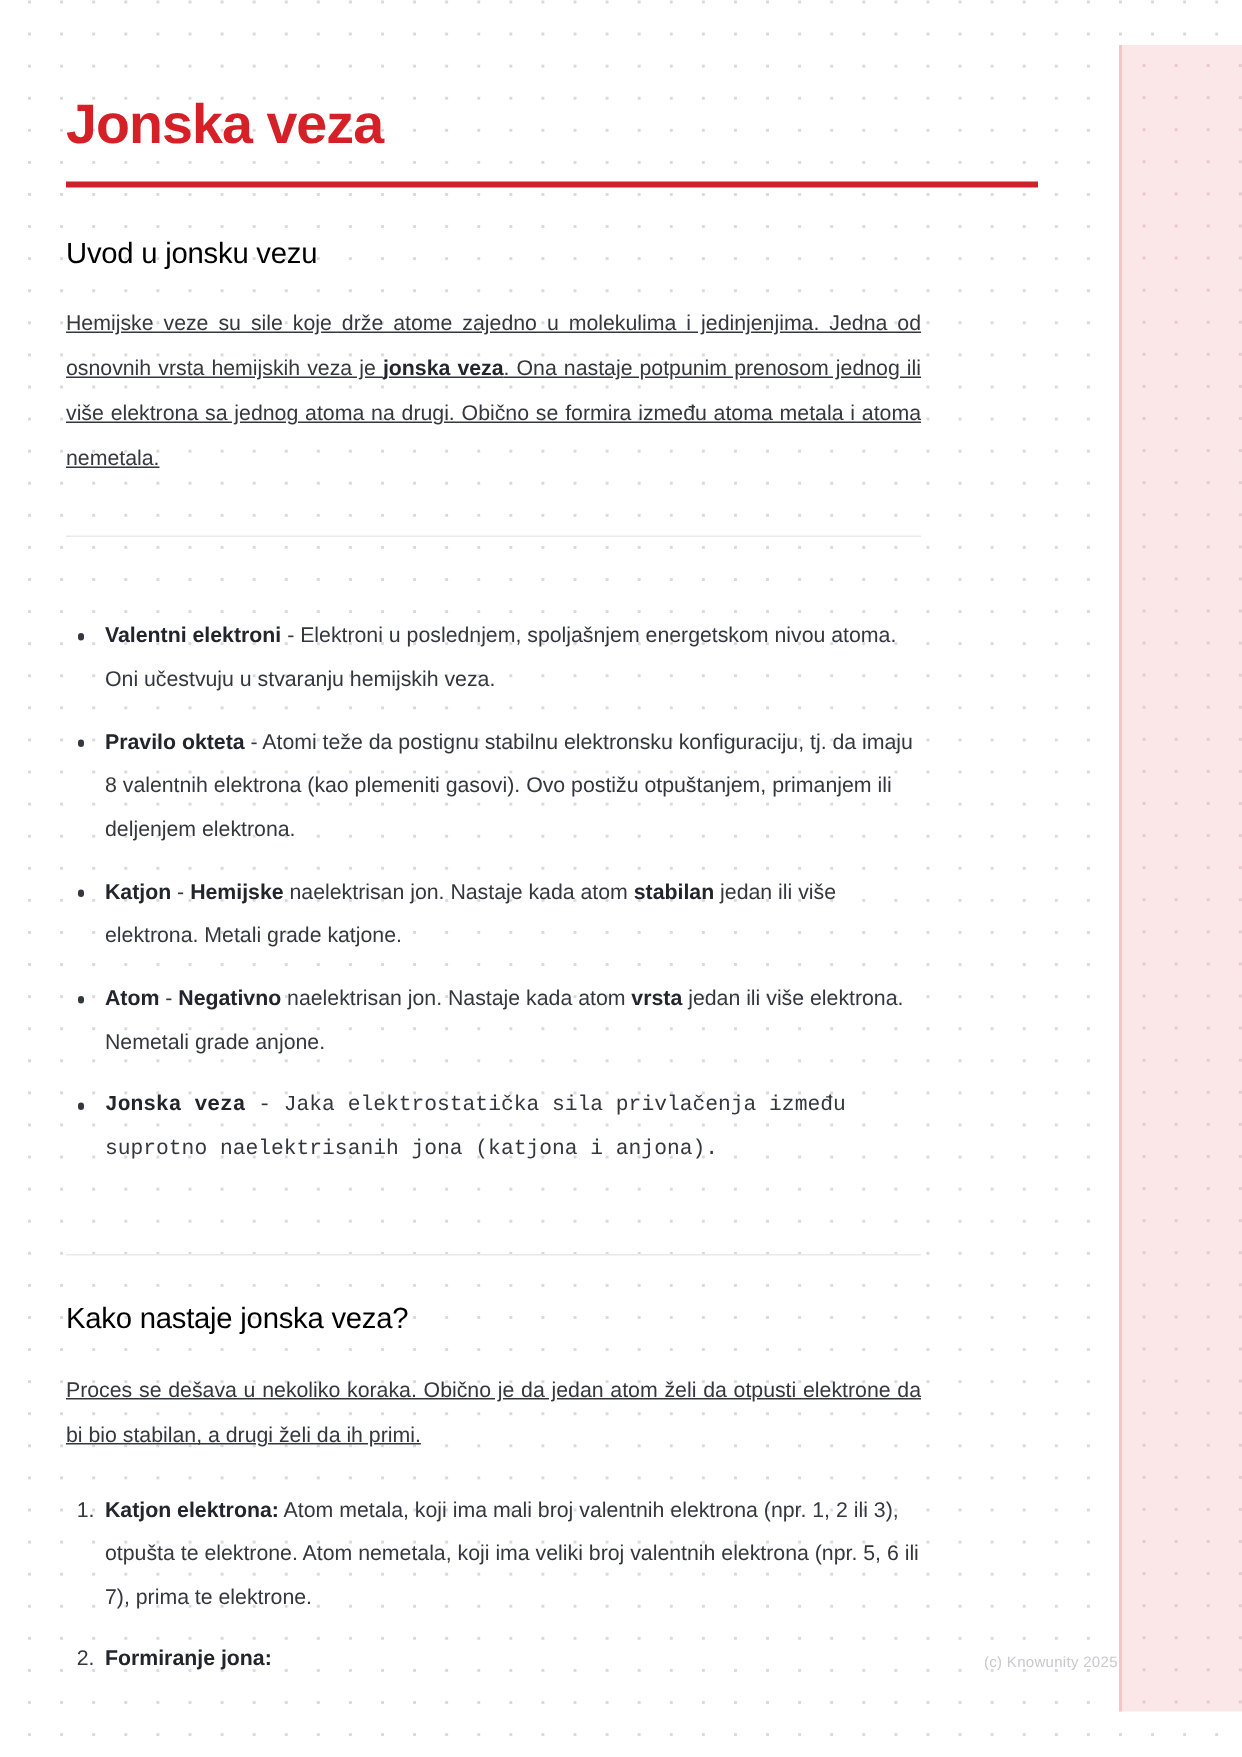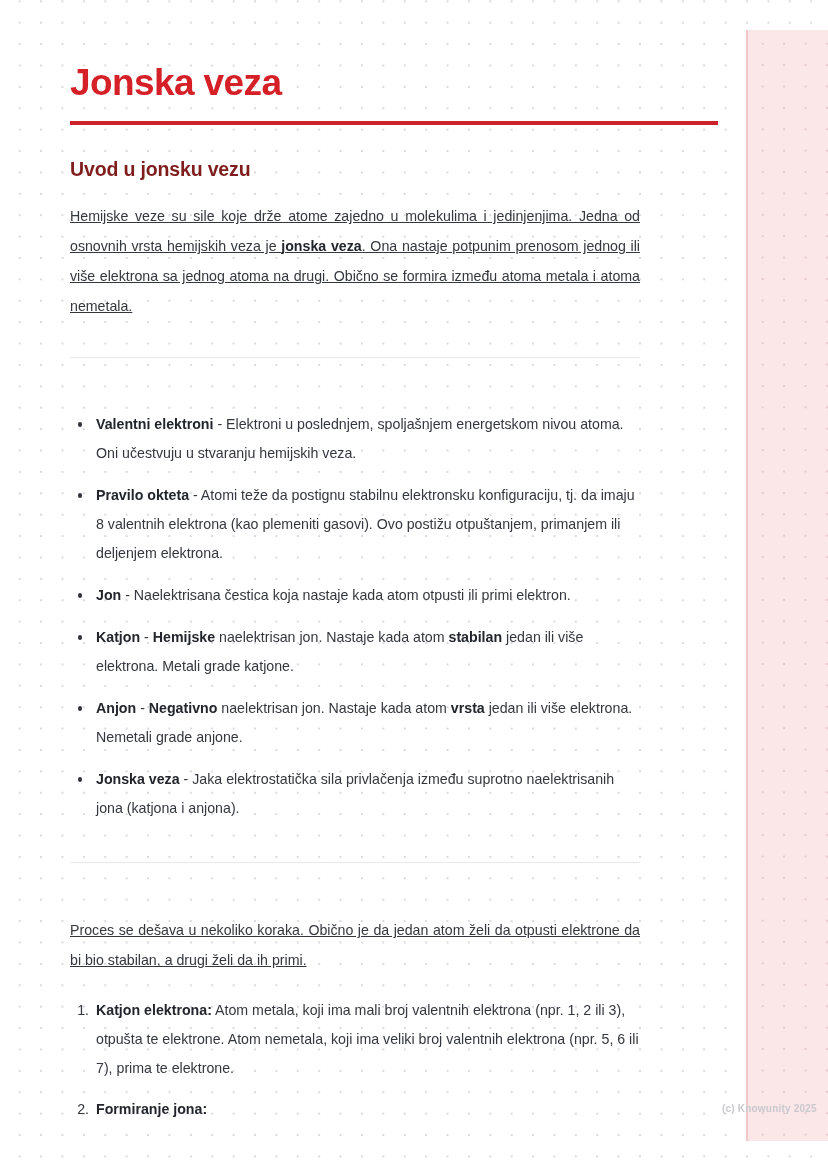--- a/index.html
+++ b/index.html
@@ -43,21 +43,21 @@
     inset: 0;
     background-image: radial-gradient(#e8c9cb 1.1px, transparent 1.2px);
     background-size: 21.4px 21.4px;
     background-position: 4px 3px;
   }
 
   
   #page {
     position: relative;
     z-index: 2;
-    padding: 62px 0 0 70px;
+    padding: 62px 0 0 44px;
     width: 570px;
     box-sizing: content-box;
   }
 
   h1#doc-title {
     margin: 0;
     font-size: 37px;
     line-height: 1.12;
     font-weight: bold;
     letter-spacing: -0.6px;
@@ -66,23 +66,23 @@
   #title-rule {
     margin-top: 18px;
     width: 648px;
     height: 4px;
     background: #cc2229;
   }
 
   h2.section-heading {
     margin: 0;
     font-size: 19.5px;
-    font-weight: bold;
+    font-weight: normal;
     letter-spacing: -0.15px;
-    color: #7f1d1d;
+    color: #000000;
   }
 
   p.body-text {
     margin: 0;
     font-size: 14.2px;
     line-height: 30px;
     color: #34373d;
     text-align: justify;
     text-justify: inter-word;
     text-decoration: underline;
@@ -102,21 +102,21 @@
     list-style: none;
   }
   ul.term-list > li {
     position: relative;
     padding-left: 26px;
     font-size: 14.2px;
     line-height: 29px;
     color: #34373d;
     margin-bottom: 13px;
   }
-  ul.term-list > li:last-child { margin-bottom: 0; }
+  ul.term-list > li:last-child { margin-bottom: 16px; font-family: Liberation Mono, monospace; }
   ul.term-list > li > .bullet-dot {
     position: absolute;
     left: 8px;
     top: 12px;
     width: 4.4px;
     height: 4.4px;
     border-radius: 50%;
     background: #34373d;
   }
 
@@ -145,28 +145,27 @@
   .gap-body-to-div { height: 36px; }
   .gap-div-to-head { height: 31px; }
   .gap-head-to-list { height: 21px; }
   .gap-list-to-div { height: 39px; }
   .gap-head-to-para { height: 21px; }
   .gap-para-to-steps { height: 21px; }
 
   
   #watermark {
     position: absolute;
-    left: 722px;
+    left: 656px;
     top: 1103px;
     font-size: 10px;
     color: #c8c8ce;
     letter-spacing: 0.2px;
     z-index: 3;
     white-space: nowrap;
-    font-weight: bold;
   }
 </style>
 </head>
 <body>
 
 <div id="dot-grid"></div>
 
 <div id="side-band">
   <div class="band-dots"></div>
 </div>
@@ -195,40 +194,37 @@
     <li>
       <span class="bullet-dot"></span>
       <b>Valentni elektroni</b><span> - Elektroni u poslednjem, spoljašnjem energetskom nivou atoma. Oni učestvuju u stvaranju hemijskih veza.</span>
     </li>
     <li>
       <span class="bullet-dot"></span>
       <b>Pravilo okteta</b><span> - Atomi teže da postignu stabilnu elektronsku konfiguraciju, tj. da imaju 8 valentnih elektrona (kao plemeniti gasovi). Ovo postižu otpuštanjem, primanjem ili deljenjem elektrona.</span>
     </li>
     <li>
       <span class="bullet-dot"></span>
-      <b>Jon</b><span> - Naelektrisana čestica koja nastaje kada atom otpusti ili primi elektron.</span>
-    </li>
-    <li>
-      <span class="bullet-dot"></span>
       <b>Katjon</b><span> - </span><b>Hemijske</b><span> naelektrisan jon. Nastaje kada atom </span><b>stabilan</b><span> jedan ili više elektrona. Metali grade katjone.</span>
     </li>
     <li>
       <span class="bullet-dot"></span>
-      <b>Anjon</b><span> - </span><b>Negativno</b><span> naelektrisan jon. Nastaje kada atom </span><b>vrsta</b><span> jedan ili više elektrona. Nemetali grade anjone.</span>
+      <b>Atom</b><span> - </span><b>Negativno</b><span> naelektrisan jon. Nastaje kada atom </span><b>vrsta</b><span> jedan ili više elektrona. Nemetali grade anjone.</span>
     </li>
     <li>
       <span class="bullet-dot"></span>
       <b>Jonska veza</b><span> - Jaka elektrostatička sila privlačenja između suprotno naelektrisanih jona (katjona i anjona).</span>
     </li>
   </ul>
 
   <div class="gap-list-to-div"></div>
   <hr class="divider">
   <div class="gap-div-to-head"></div>
 
+  <h2 class="section-heading">Kako nastaje jonska veza?</h2>
 
   <div class="gap-head-to-para"></div>
 
   <p class="body-text">Proces se dešava u nekoliko koraka. Obično je da jedan atom želi da otpusti elektrone da bi bio stabilan, a drugi želi da ih primi.</p>
 
   <div class="gap-para-to-steps"></div>
 
   <ol class="steps-list">
     <li>
       <span class="marker-num">1.</span>

